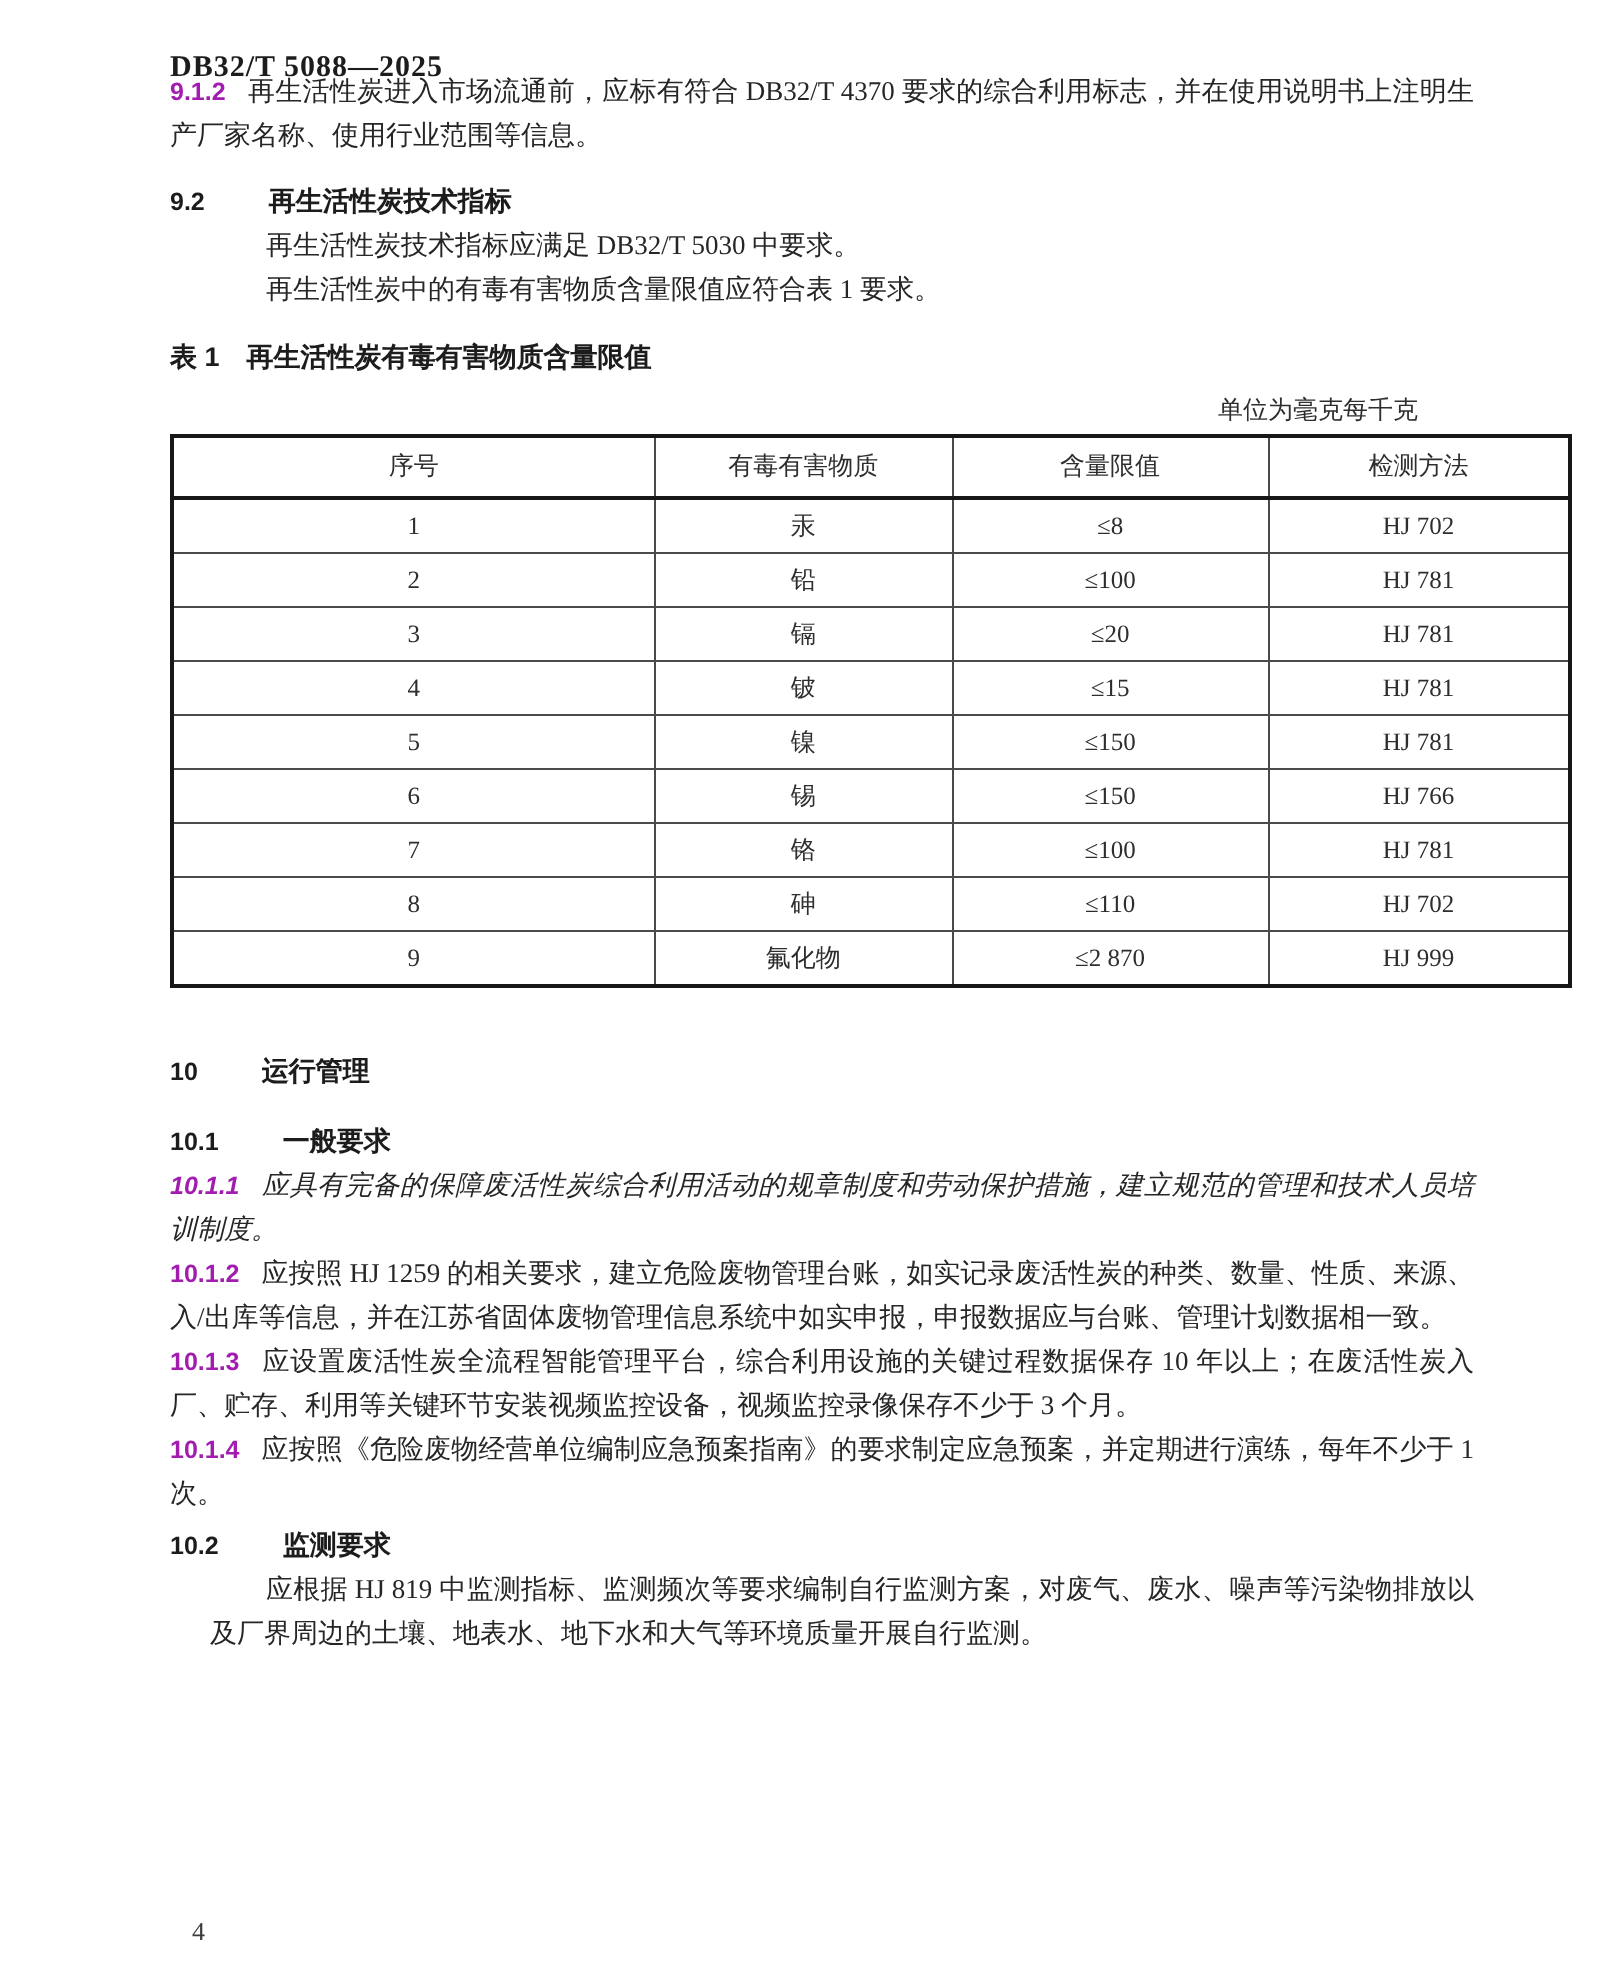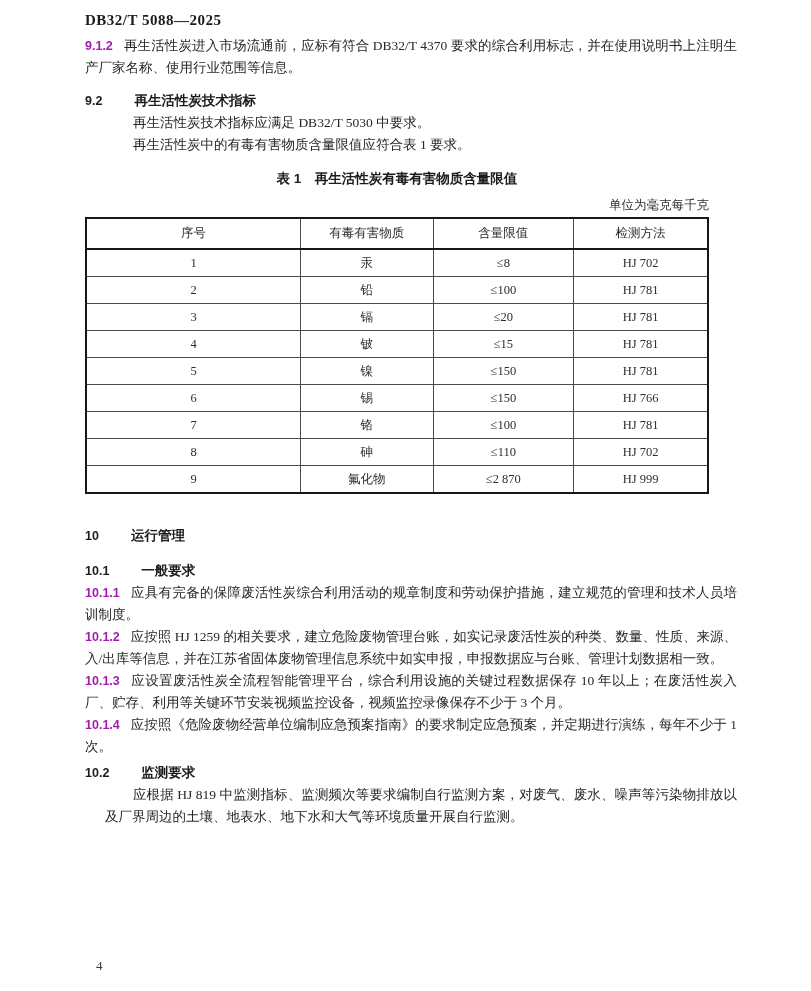--- a/index.html
+++ b/index.html
@@ -5,21 +5,21 @@
   html,body{margin:0;padding:0;}
   body{
     width:811px;height:991px;
     background:#ffffff;
     position:relative;
     font-family:"Liberation Serif","DejaVu Serif",serif;
     color:#262626;
     -webkit-font-smoothing:antialiased;
   }
   .doc-header{
-    position:absolute;top:12px;left:85px;
+    position:absolute;top:26px;left:85px;
     font-family:"Liberation Serif","DejaVu Serif",serif;
     font-weight:700;font-size:15px;letter-spacing:.5px;color:#1c1c1c;
   }
   .content{
     position:absolute;top:35px;left:85px;width:652px;
   }
   p.body-text{
     margin:0;font-size:13.5px;line-height:22px;
     text-align:justify;color:#262626;
   }
@@ -29,33 +29,33 @@
     font-weight:700;font-size:12.5px;color:#a21caf;
     margin-right:11px;
   }
   .sec-heading{
     margin:0;font-family:"Liberation Sans","DejaVu Sans",sans-serif;
     font-weight:700;font-size:13.5px;line-height:22px;color:#1c1c1c;
     text-align:left;
   }
   .sec-heading .sec-num{margin-right:32px;font-size:12.5px;}
   .mt11{margin-top:11px;} .mt9{margin-top:9px;} .mt8{margin-top:8px;} .mt31{margin-top:31px;} .mt13{margin-top:13px;}
-  .mt15{margin-top:15px;} .mt4{margin-top:4px;} .mt14{margin-top:14px;}
+  .mt15{margin-top:15px;font-style:italic;} .mt4{margin-top:4px;} .mt14{margin-top:14px;}
   .table-block{width:624px;margin-top:12px;}
   .table-caption{
-    margin:0;text-align:center;
+    margin:0;
     font-family:"Liberation Sans","DejaVu Sans",sans-serif;
     font-weight:700;font-size:13.5px;line-height:22px;color:#1c1c1c;
   }
   .unit-note{
     margin:6px 0 3px 0;text-align:right;
     font-size:12.5px;line-height:18px;color:#2e2e2e;
   }
   table.limits{
-    width:624px;border-collapse:collapse;table-layout:fixed;
+    width:701px;border-collapse:collapse;table-layout:fixed;
     border:2px solid #171717;
   }
   table.limits th{
     font-weight:400;font-size:12.5px;height:27px;
     border:1px solid #4a4a4a;border-bottom:2px solid #171717;
     text-align:center;vertical-align:middle;color:#2e2e2e;
     font-family:"Liberation Serif","DejaVu Serif",serif;
   }
   table.limits td{
     font-size:12.5px;height:24px;

